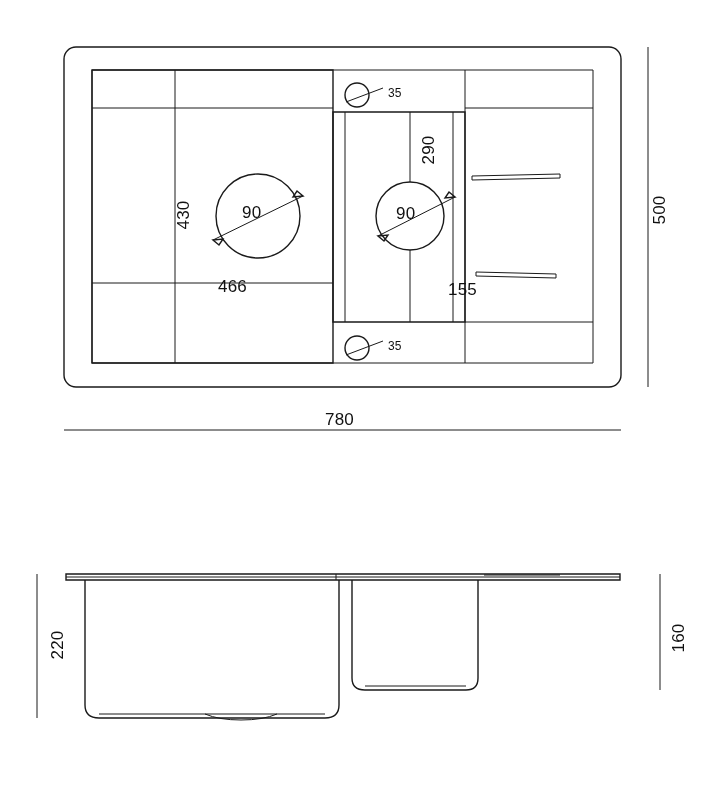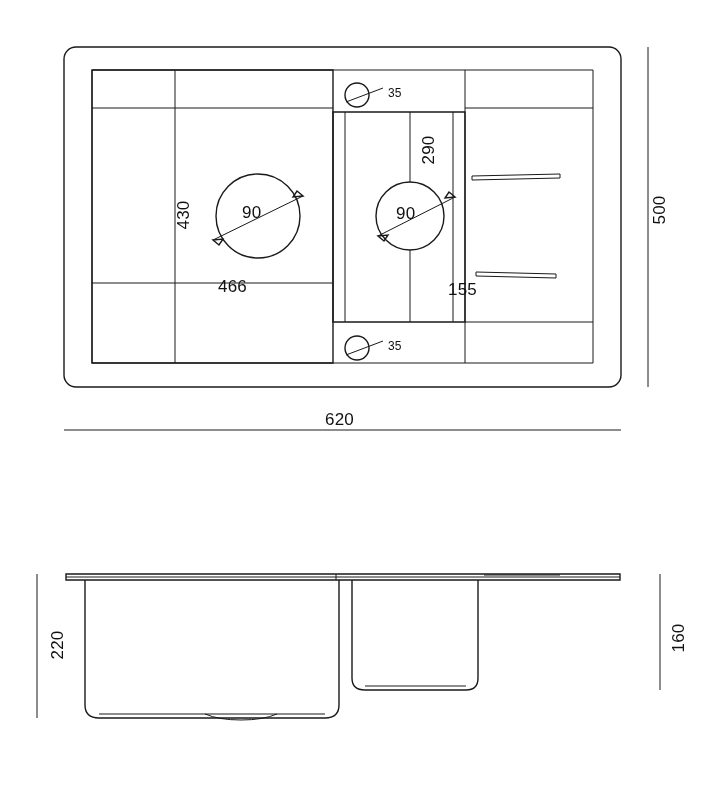--- a/index.html
+++ b/index.html
@@ -127,21 +127,21 @@
 
       <line class="ln-ext" x1="37" y1="574" x2="37" y2="718"></line>
 
       <line class="ln-ext" x1="660" y1="574" x2="660" y2="690"></line>
     </g>
 
   </svg>
 
   <div class="dim-label vert" style="left:646px; top:200px;">500</div>
 
-  <div class="dim-label" style="left:325px; top:410px;">620</div>
+  <div class="dim-label" style="left:325px; top:410px;">780</div>
 
   <div class="dim-label vert" style="left:170px; top:205px;">430</div>
 
   <div class="dim-label" style="left:218px; top:277px;">466</div>
 
   <div class="dim-label vert" style="left:415px; top:140px;">290</div>
 
   <div class="dim-label" style="left:424px; top:280px;margin-left:24px;">155</div>
 
   <div class="dim-label" style="left:242px; top:203px;">90</div>

